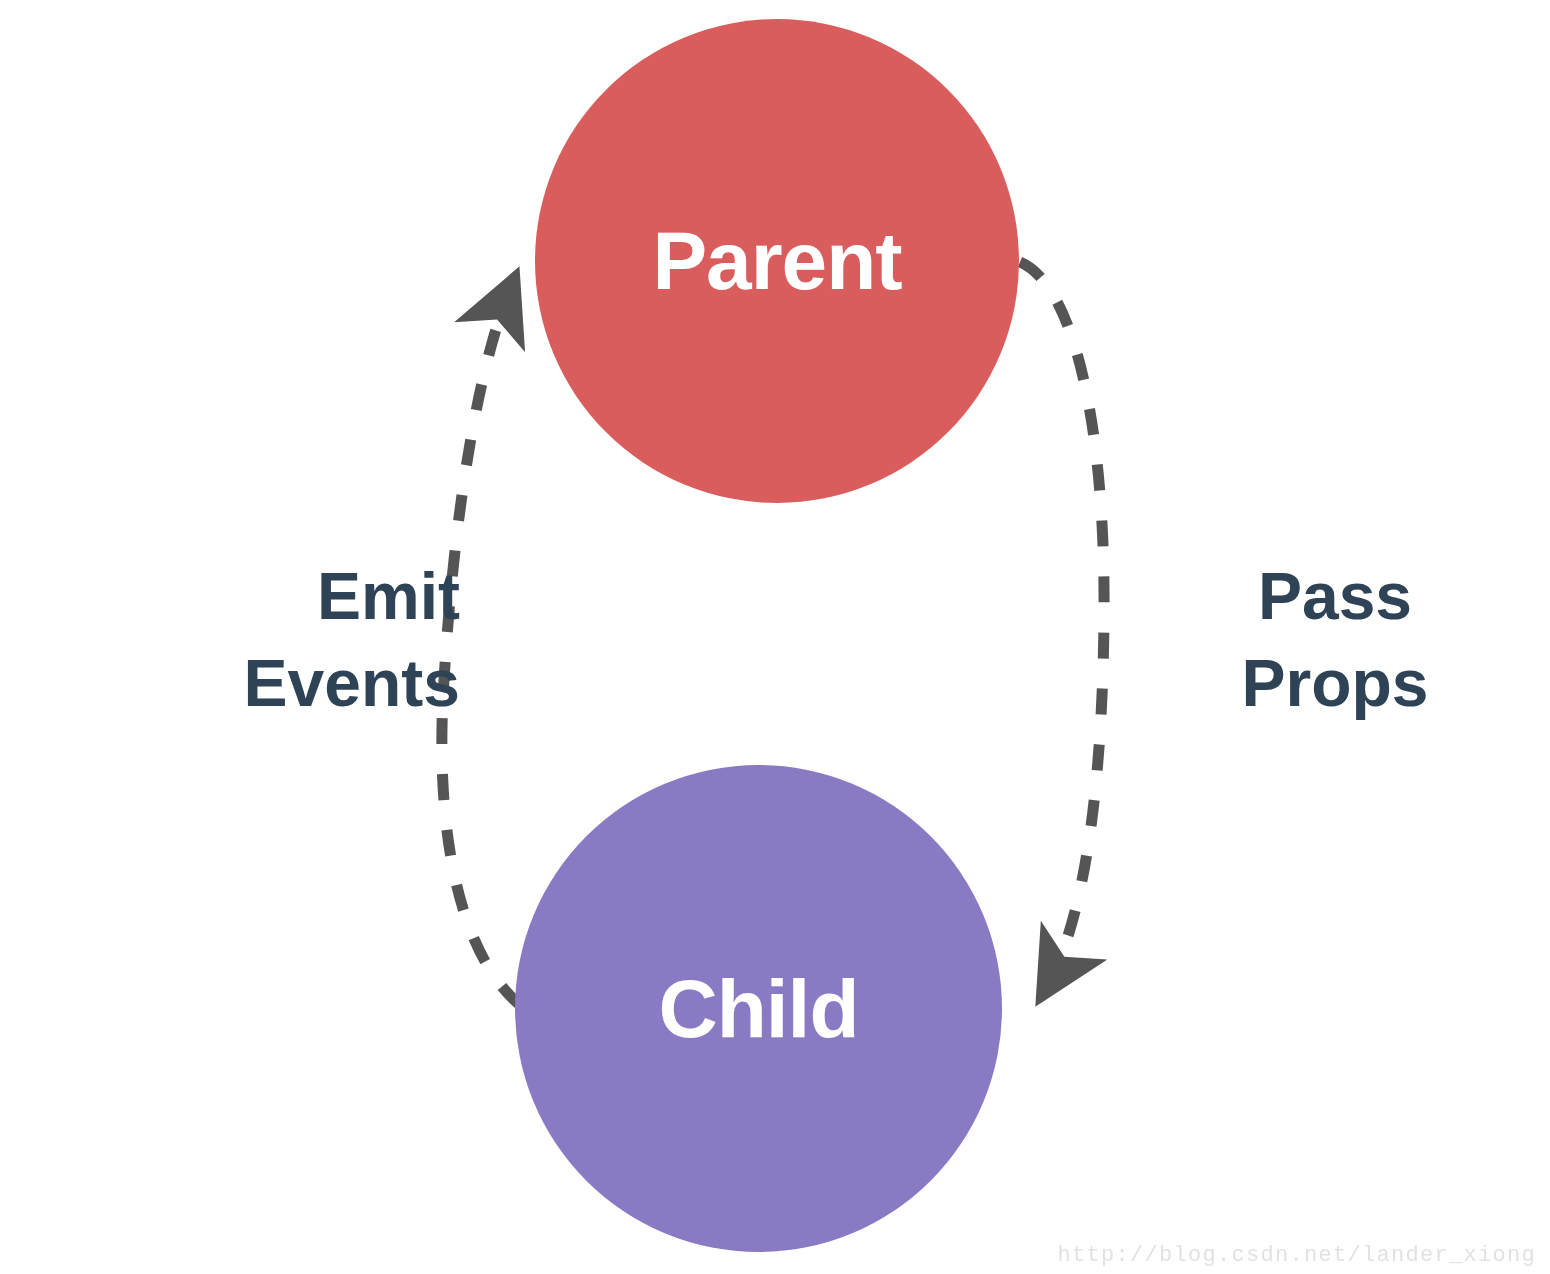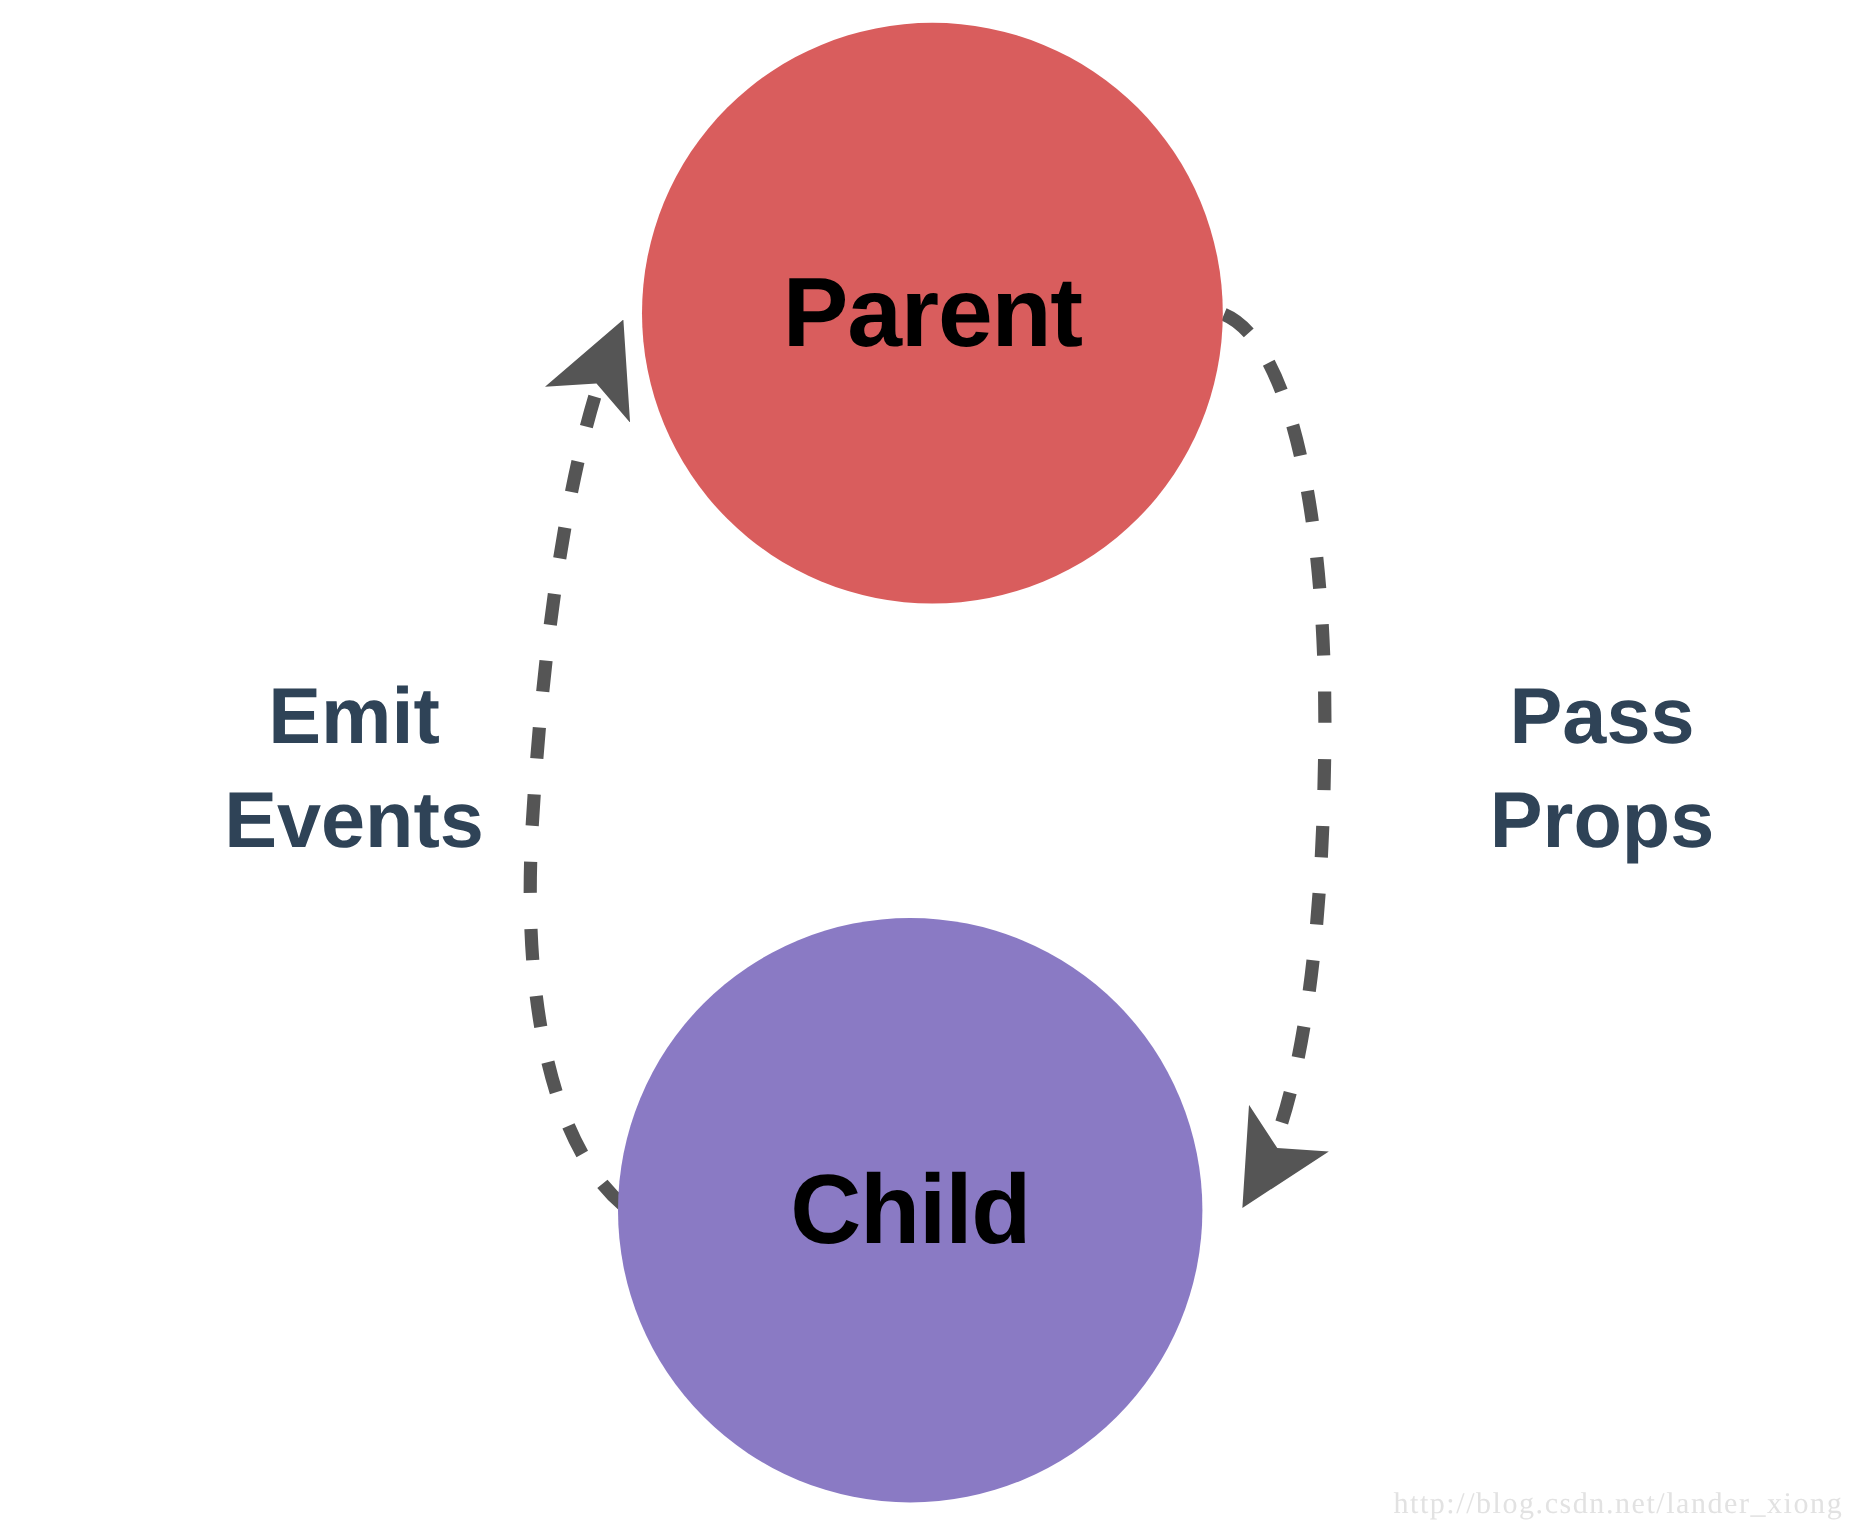--- a/index.html
+++ b/index.html
@@ -25,21 +25,21 @@
     height: 1274px;
   }
   .node-circle {
     position: absolute;
     border-radius: 50%;
     display: flex;
     align-items: center;
     justify-content: center;
   }
   .node-label {
-    color: #000000;
+    color: #ffffff;
     font-weight: bold;
     font-size: 82px;
     line-height: 1;
     letter-spacing: -1px;
     font-family: "Liberation Sans", sans-serif;
     user-select: none;
   }
   #parent-node {
     left: 535px;
     top: 19px;
@@ -62,34 +62,35 @@
     line-height: 1.32;
     text-align: center;
     font-family: "Liberation Sans", sans-serif;
     user-select: none;
     white-space: pre-line;
   }
   #emit-events-label {
     left: 130px;
     top: 553px;
     width: 330px;
+    text-align: right;
   }
   #pass-props-label {
     left: 1170px;
     top: 553px;
     width: 330px;
   }
   #watermark {
     position: absolute;
     right: 14px;
     bottom: 6px;
     color: #e2e2e2;
-    font-size: 25px;
+    font-size: 22px;
     letter-spacing: 1.3px;
-    font-family: Liberation Serif, serif;
+    font-family: Liberation Mono, monospace;
     user-select: none;
   }
 </style>
 </head>
 <body>
 
 <div id="canvas">
 
   <svg id="diagram-svg" viewBox="0 0 1550 1274" xmlns="http://www.w3.org/2000/svg">
     <defs>

